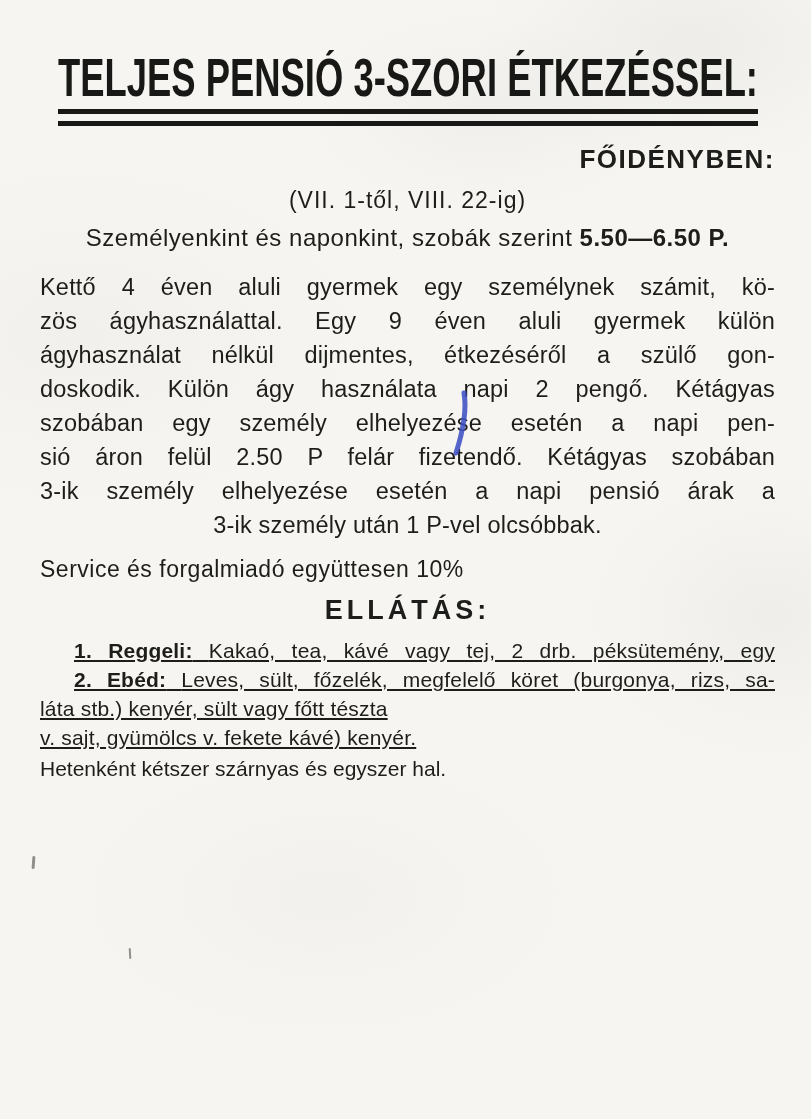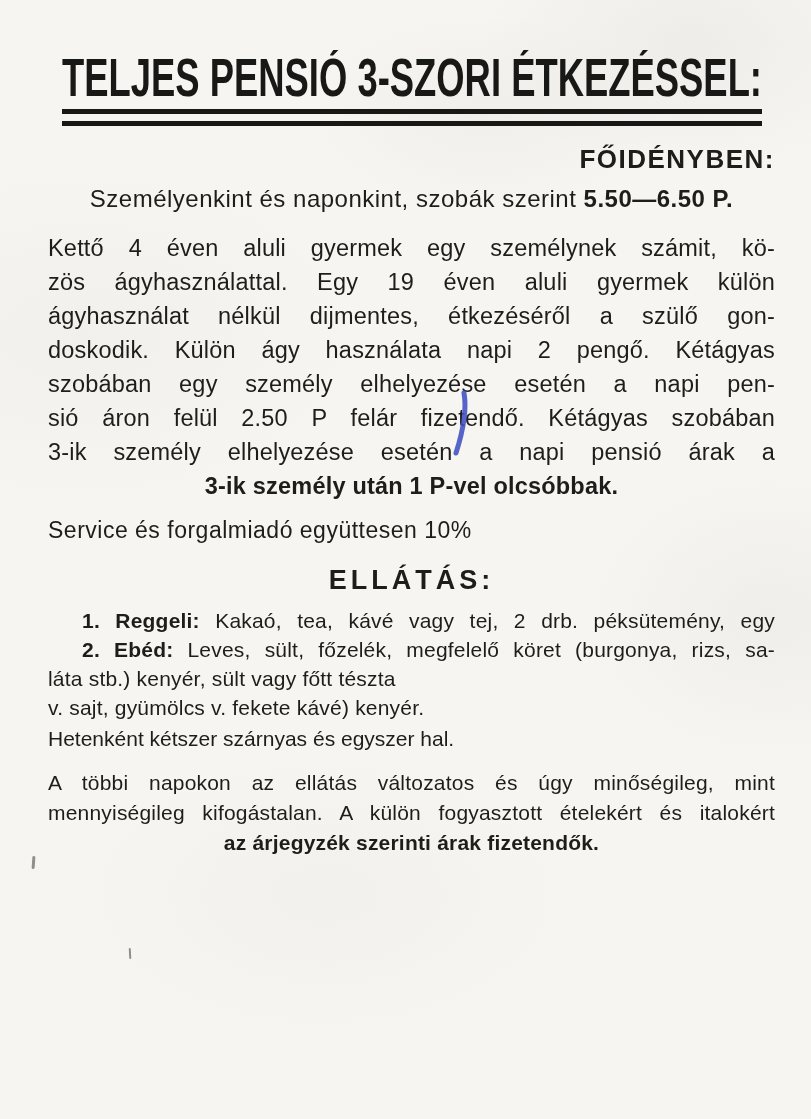--- a/index.html
+++ b/index.html
@@ -17,21 +17,20 @@
     overflow: hidden;
     color: #1d1d1b;
     font-family: "Liberation Sans", "DejaVu Sans", sans-serif;
     background-color: #f6f5f1;
     background-image:
       radial-gradient(ellipse 300px 180px at 85% 4%, rgba(120,125,135,0.07), transparent 70%),
       radial-gradient(ellipse 260px 200px at 95% 55%, rgba(120,125,135,0.06), transparent 70%),
       radial-gradient(ellipse 400px 240px at 10% 30%, rgba(130,130,120,0.045), transparent 70%),
       radial-gradient(ellipse 350px 200px at 40% 80%, rgba(130,130,120,0.04), transparent 70%),
       radial-gradient(ellipse 250px 140px at 60% 10%, rgba(120,120,130,0.05), transparent 70%);
-    padding-left: 8px;
   }
 
   .content {
     padding: 0 36px 0 40px;
   }
 
   p, h1, h2 { margin: 0; }
 
   
   .title-block {
@@ -72,21 +71,21 @@
     margin-top: 10px;
     font-size: 24px;
     letter-spacing: 0.5px;
     text-align: center;
     white-space: nowrap;
   }
   .bold { font-weight: bold; }
 
   
   .j      { text-align: justify; text-align-last: justify; }
-  .center {  text-align-last: center; font-weight: bold; }
+  .center {  text-align-last: center; }
   .left   { text-align: left;    text-align-last: left; }
   .ind    { padding-left: 34px; }
 
   
   .terms { margin-top: 18px; }
   .tline {
     font-size: 23.5px;
     line-height: 34px;
     letter-spacing: 0.2px;
   }
@@ -94,27 +93,27 @@
   
   .service {
     margin-top: 14px;
     font-size: 23px;
     letter-spacing: 0.5px;
     text-align: left;
   }
 
   
   .ellatas {
-    margin-top: 21px;
+    margin-top: 12px;
     font-size: 27px;
     font-weight: bold;
     letter-spacing: 4px;
     text-align: center;
   }
-  .items { margin-top: 10px; }
+  .items { margin-top: 10px; text-decoration: underline; }
   .iline {
     font-size: 21px;
     line-height: 29px;
     letter-spacing: 0.2px;
   }
   .weekly {
     margin-top: 3px;
     font-size: 21px;
     line-height: 28px;
     text-align: left;
@@ -153,29 +152,30 @@
     <header class="title-block">
       <svg class="title-svg" width="704" height="58" viewBox="0 0 704 58">
         <text x="2" y="46" textLength="700" lengthAdjust="spacingAndGlyphs">TELJES PENSIÓ 3-SZORI ÉTKEZÉSSEL:</text>
       </svg>
       <div class="double-rule"></div>
     </header>
 
 
     <section>
       <h2 class="season-heading mt18">FŐIDÉNYBEN:</h2>
+      <p class="dates">(VII. 1-től, VIII. 22-ig)</p>
       <p class="price-line">
         <span>Személyenkint és naponkint, szobák szerint</span>
         <span class="bold">5.50—6.50 P.</span>
       </p>
     </section>
 
     <section class="terms">
       <p class="tline j">Kettő 4 éven aluli gyermek egy személynek számit, kö-</p>
-      <p class="tline j">zös ágyhasználattal. Egy 19 éven aluli gyermek külön</p>
+      <p class="tline j">zös ágyhasználattal. Egy 9 éven aluli gyermek külön</p>
       <p class="tline j">ágyhasználat nélkül dijmentes, étkezéséről a szülő gon-</p>
       <p class="tline j">doskodik. Külön ágy használata napi 2 pengő. Kétágyas</p>
       <p class="tline j">szobában egy személy elhelyezése esetén a napi pen-</p>
       <p class="tline j">sió áron felül 2.50 P felár fizetendő. Kétágyas szobában</p>
       <p class="tline j">3-ik személy elhelyezése esetén a napi pensió árak a</p>
       <p class="tline center">3-ik személy után 1 P-vel olcsóbbak.</p>
     </section>
 
     <p class="service">Service és forgalmiadó együttesen 10%</p>
 
@@ -201,25 +201,20 @@
 
         <div>
           <p class="iline left">v. sajt, gyümölcs v. fekete kávé) kenyér.</p>
         </div>
 
       </div>
 
       <p class="weekly">Hetenként kétszer szárnyas és egyszer hal.</p>
     </section>
 
-    <section class="footnote">
-      <p class="fline j">A többi napokon az ellátás változatos és úgy minőségileg, mint</p>
-      <p class="fline j">mennyiségileg kifogástalan. A külön fogyasztott ételekért és italokért</p>
-      <p class="fline center">az árjegyzék szerinti árak fizetendők.</p>
-    </section>
 
   </div>
 
   <svg class="pen-mark" width="22" height="68" viewBox="0 0 22 68">
     <path d="M14 3 C17 20 14 38 6 63" fill="none" stroke="#3d50c3" stroke-width="5" stroke-linecap="round" opacity="0.88"></path>
   </svg>
 
   <div class="artifact artifact-1"></div>
   <div class="artifact artifact-2"></div>
 </main>

